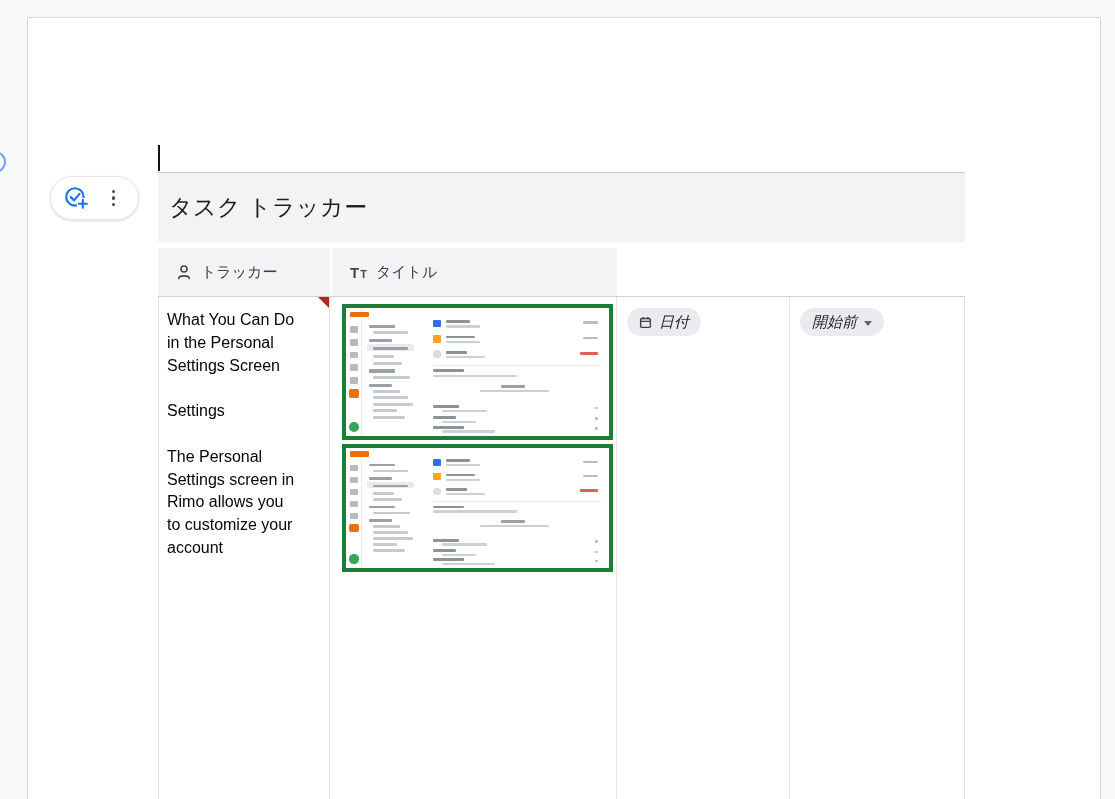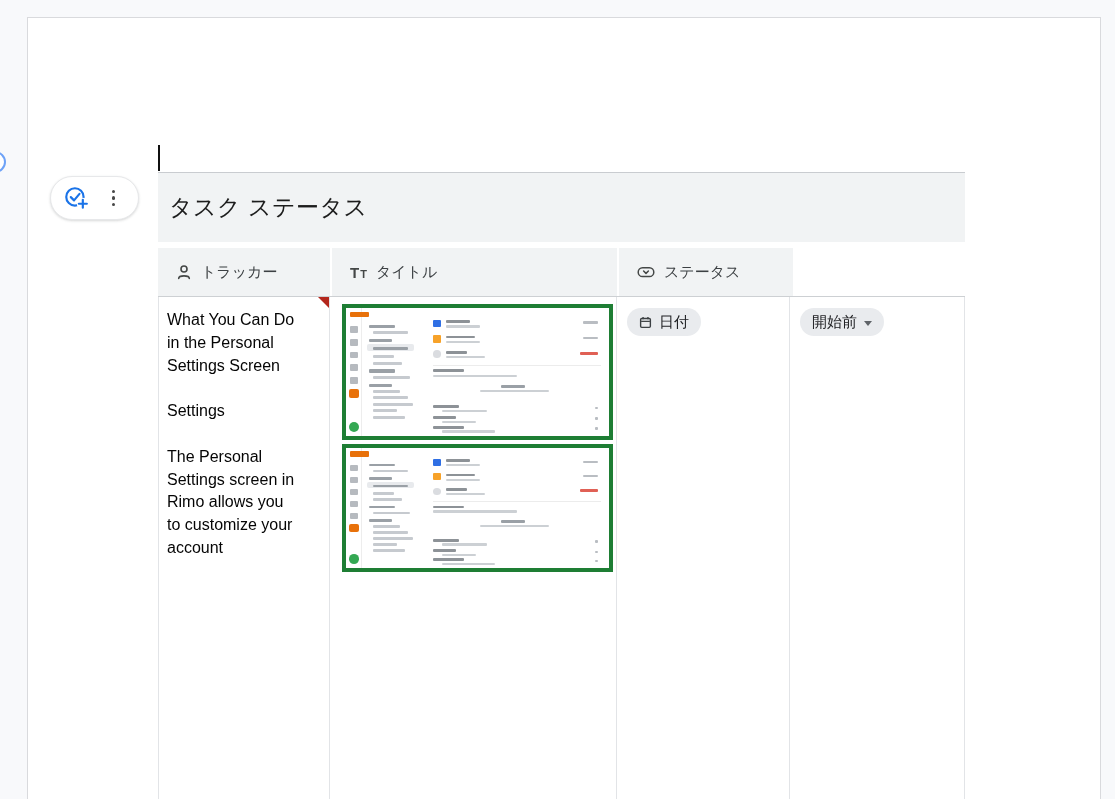--- a/index.html
+++ b/index.html
@@ -92,21 +92,21 @@
   .sc .bar-d { height:2.2%; background:#8d9297; border-radius:1px; }
   .sc .bar-l { height:1.8%; background:#ccd0d4; border-radius:1px; }
   .sc .bar-r { height:2%; background:#b9bdc2; border-radius:1px; }
   .sc .bar-red { background:#e06055; }
   .sc .divline { left:33%; right:3%; height:1px; background:#ececec; }
 
   
   .chip {
     display:inline-flex; align-items:center; gap:7px; height:28px;
     padding:0 12px; background:#e9ebee; border-radius:14px;
-    font-size:15px; color:#202124; cursor:pointer; white-space:nowrap;
+    font-size:15px; color:#202124; cursor:pointer; white-space:nowrap;font-style:italic;
   }
   .chip-wrap3 { padding:11px 0 0 10px; }
   .chip-wrap4 { padding:11px 0 0 10px; }
   .drop-arrow {
     width:0; height:0; border-left:4px solid transparent; border-right:4px solid transparent;
     border-top:5px solid #5f6368; margin-top:2px;
   }
 </style>
 </head>
 <body>
@@ -132,46 +132,39 @@
         <i></i>
         <i></i>
         <i></i>
       </span>
   </span>
 </div>
 
 <div class="tracker">
 
   <div class="t-title">
-    <span>タスク ステータス</span>
+    <span>タスク トラッカー</span>
   </div>
 
   <div class="t-gap"></div>
 
   <div class="t-head">
     <div class="th c1">
       <svg width="16" height="16" viewBox="0 0 16 16">
         <circle cx="8" cy="5" r="3" fill="none" stroke="#444746" stroke-width="1.6"></circle>
         <path d="M2.7 14.4 c0-3.4 10.6-3.4 10.6 0" fill="none" stroke="#444746" stroke-width="1.6" stroke-linecap="round"></path>
       </svg>
       <span>トラッカー</span>
     </div>
     <div class="th c2">
       <span class="tt-icon">
         <span class="tt-big">T</span>
           <span class="tt-small">T</span>
       </span>
       <span>タイトル</span>
-    </div>
-    <div class="th c4">
-      <svg width="18" height="16" viewBox="0 0 18 16">
-        <rect x="1.2" y="3.8" width="15.6" height="8.8" rx="4.4" fill="none" stroke="#444746" stroke-width="1.5"></rect>
-        <polyline points="6.6,7 9,9.4 11.4,7" fill="none" stroke="#444746" stroke-width="1.5" stroke-linecap="round" stroke-linejoin="round"></polyline>
-      </svg>
-      <span>ステータス</span>
     </div>
   </div>
 
   <div class="t-body">
 
     <div class="td c1">
       <svg class="comment-marker" viewBox="0 0 11 11">
         <polygon points="0,0 11,0 11,11" fill="#b3261c"></polygon>
       </svg>
       <div class="cell-text">

